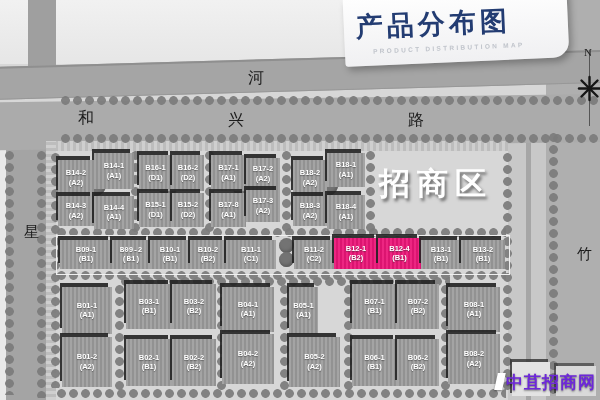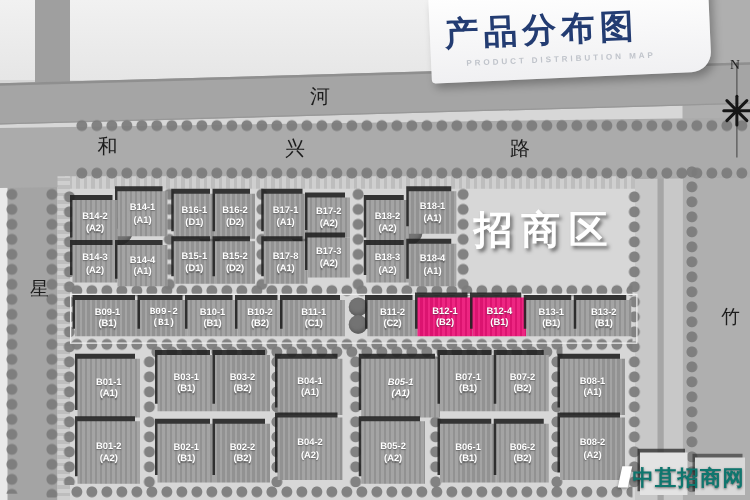--- a/index.html
+++ b/index.html
@@ -47,21 +47,21 @@
         text-shadow:0 1px 1px rgba(55,55,55,.55);}
   
   .trow{position:absolute;height:11px;background-image:radial-gradient(circle at 5.5px 5.5px,#7b7b7b 4px,rgba(0,0,0,0) 4.7px);
         background-size:12px 11px;background-repeat:repeat-x;opacity:.92;}
   .tcol{position:absolute;width:11px;background-image:radial-gradient(circle at 5.5px 5.5px,#7b7b7b 4px,rgba(0,0,0,0) 4.7px);
         background-size:11px 12px;background-repeat:repeat-y;opacity:.92;}
   .bush{position:absolute;border-radius:50%;background:#737373;box-shadow:inset -1px -2px 3px #5c5c5c;}
   
   .br1{left:512px;top:362px;width:38px;height:34px;background:#e3e3e3;box-shadow:-2px -3px 0 rgba(40,40,40,.75);}
   .br2{left:556px;top:366px;width:40px;height:30px;background:#d9d9d9;box-shadow:-2px -3px 0 rgba(40,40,40,.6);}
-  .wm{left:506px;top:371px;color:#0f766e;font-size:17px;font-weight:bold;letter-spacing:1px;
+  .wm{left:506px;top:371px;color:#6d28d9;font-size:17px;font-weight:bold;letter-spacing:1px;
       text-shadow:0 1px 2px rgba(0,0,0,.55);}
   .wmlogo{left:496px;top:373px;width:8px;height:17px;background:#fff;transform:skewX(-12deg);
       box-shadow:0 1px 2px rgba(0,0,0,.4);}
 </style>
 </head>
 <body>
 
 <div id="stage">
 
   <div class="abs topband"></div>
@@ -238,21 +238,21 @@
         <span>(B2)</span>
       </div>
       <div class="bldg" style="left: 222px; top: 287px; width: 52px; height: 45px; justify-content: center;">
         <span>B04-1</span>
         <span>(A1)</span>
       </div>
       <div class="bldg" style="left: 222px; top: 334px; width: 52px; height: 50px;">
         <span>B04-2</span>
         <span>(A2)</span>
       </div>
-      <div class="bldg" style="left: 289px; top: 287px; width: 63px; height: 47px; font-style: italic;">
+      <div class="bldg" style="left: 289px; top: 287px; width: 29px; height: 47px;">
         <span>B05-1</span>
         <span>(A1)</span>
       </div>
       <div class="bldg" style="left: 289px; top: 337px; width: 51px; height: 50px;">
         <span>B05-2</span>
         <span>(A2)</span>
       </div>
       <div class="bldg" style="left: 352px; top: 284px; width: 45px; height: 45px;">
         <span>B07-1</span>
         <span>(B1)</span>

